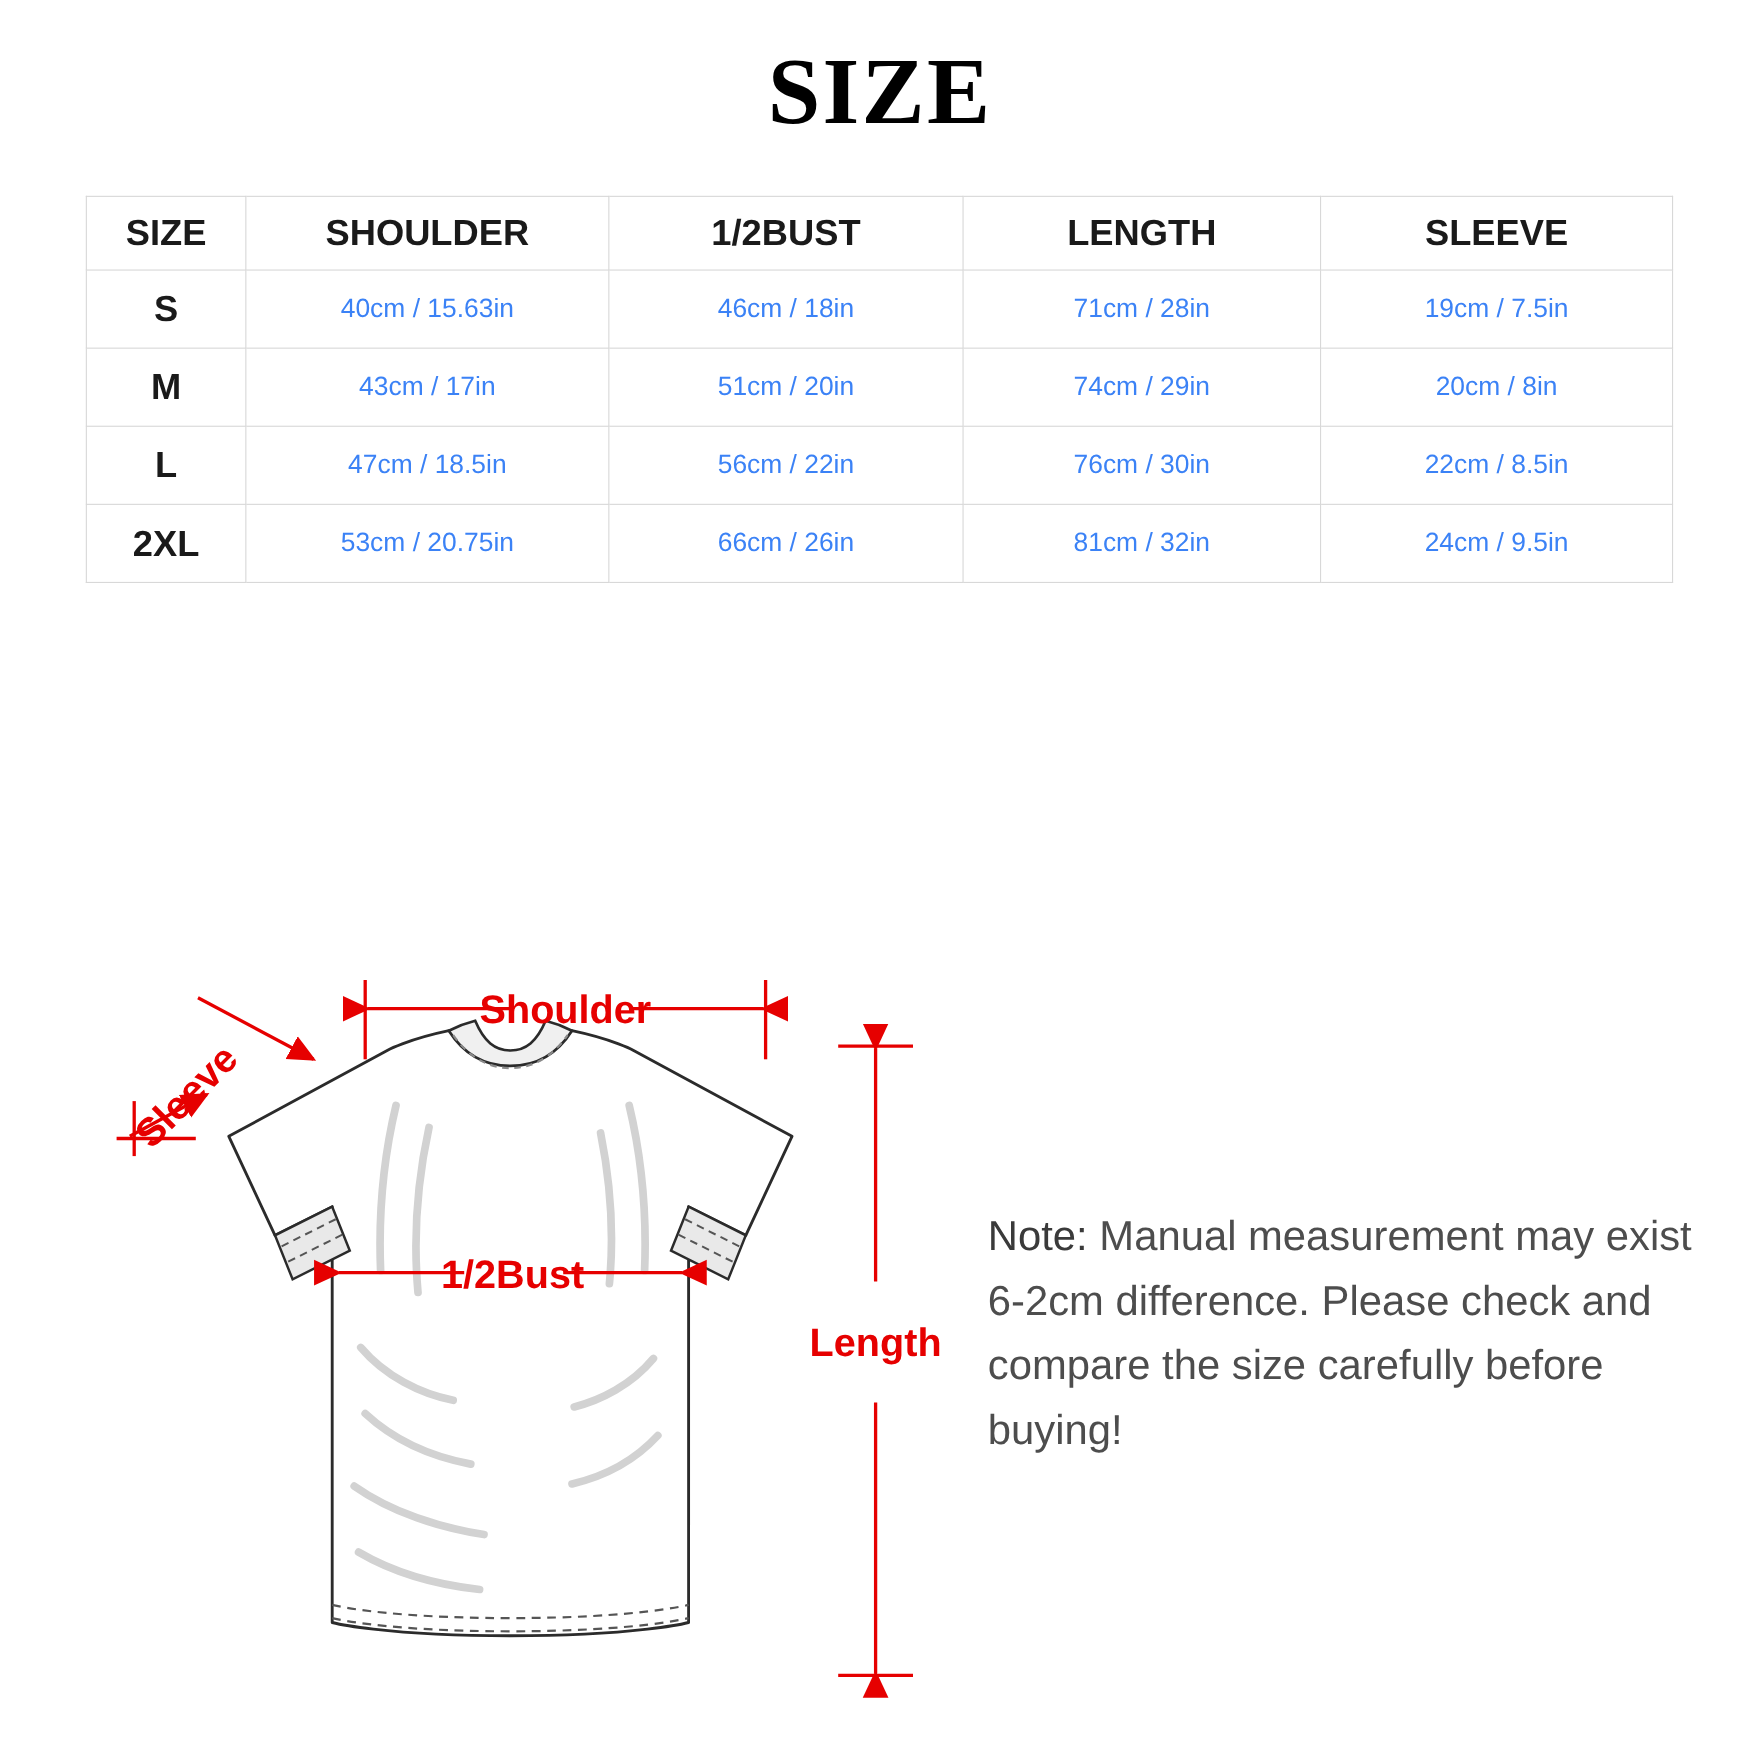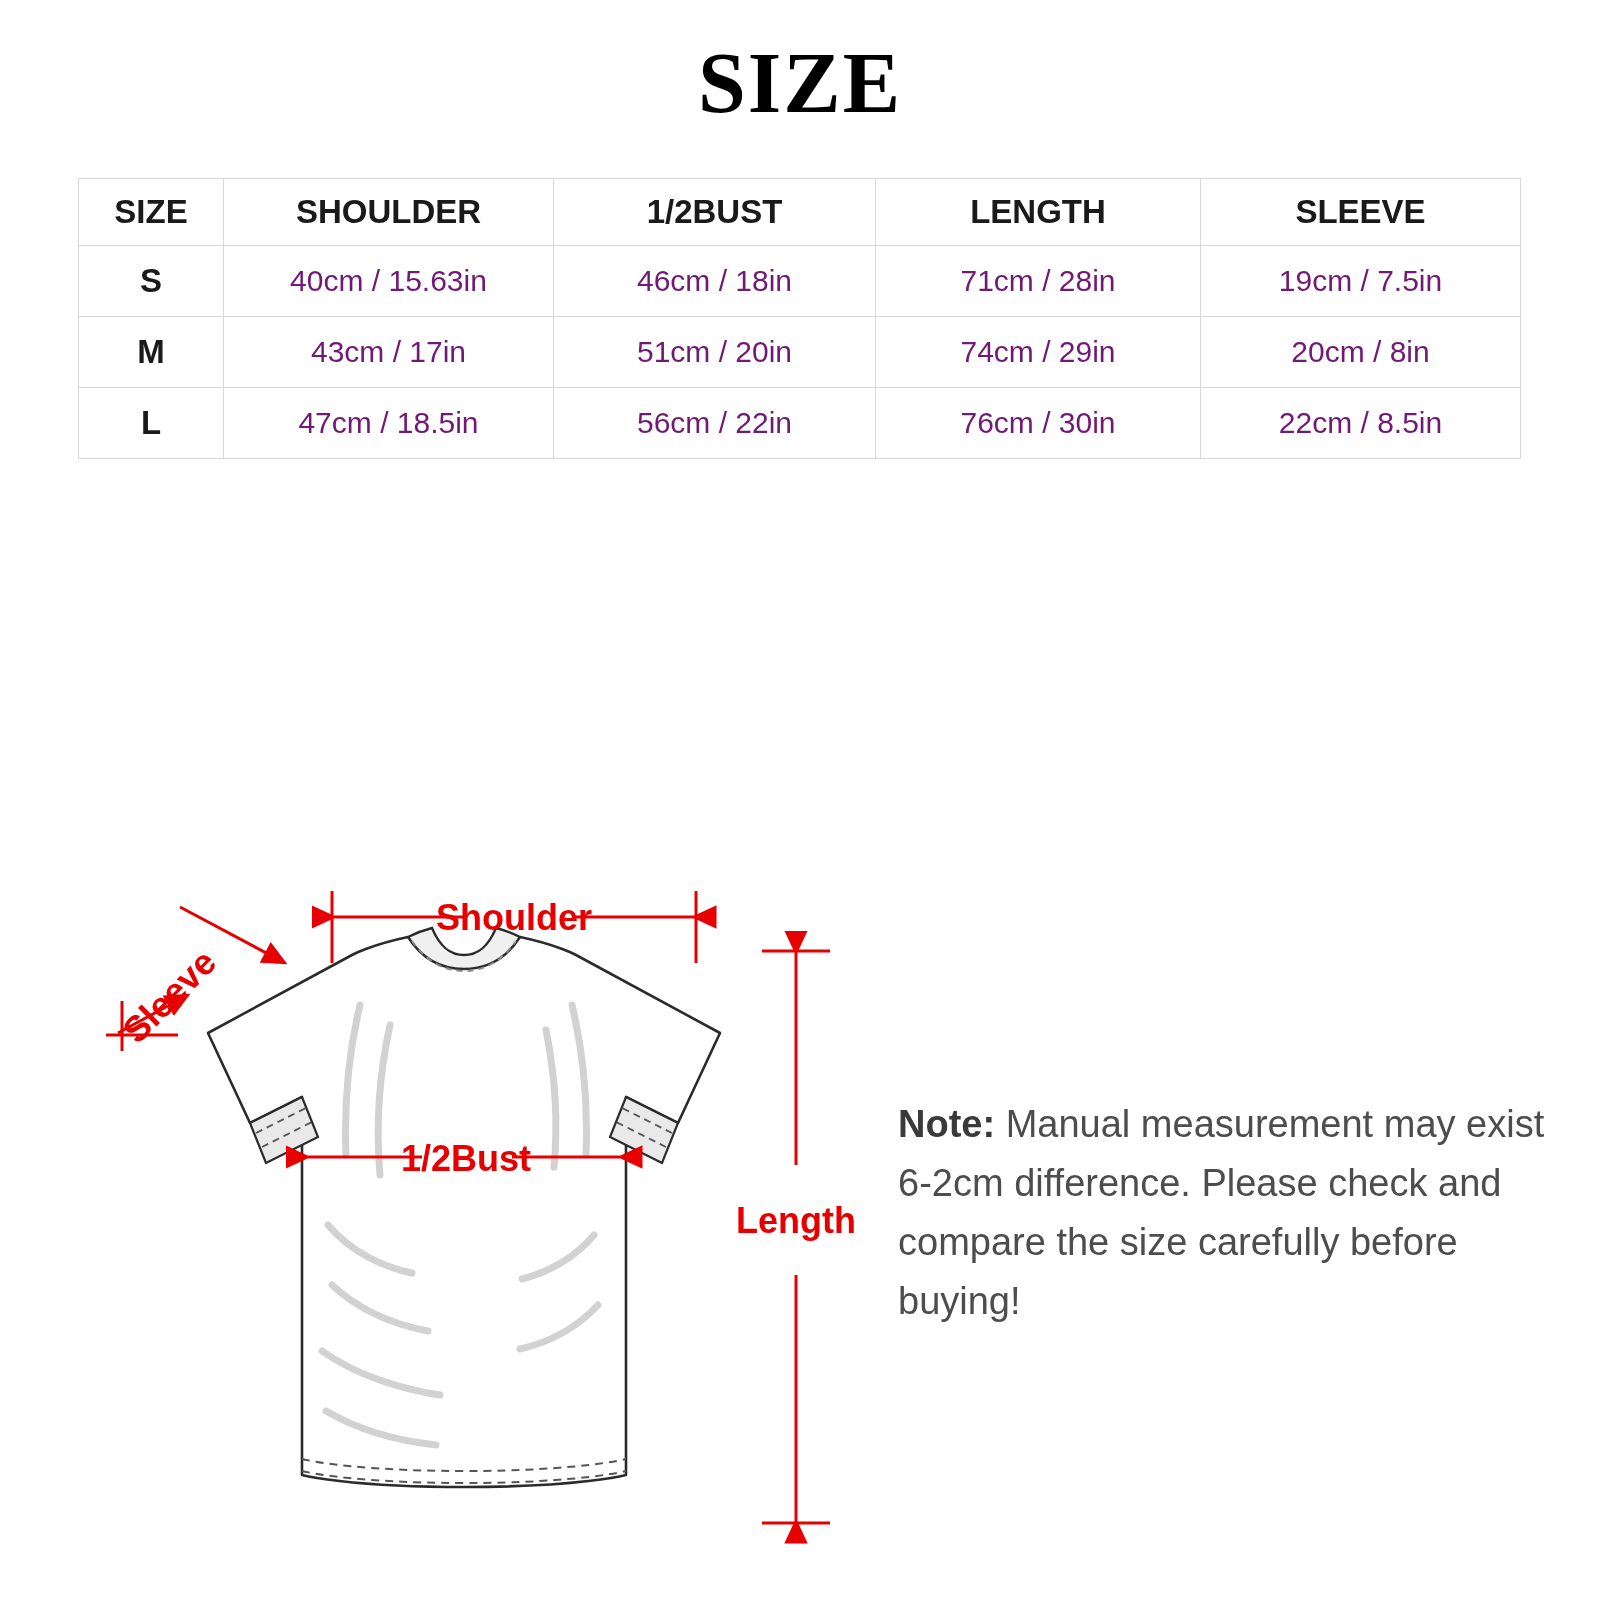--- a/index.html
+++ b/index.html
@@ -51,23 +51,23 @@
     font-weight: 700;
     color: #1a1a1a;
     height: 66px;
   }
   .size-table tbody td.size-cell {
     font-size: 33px;
     font-weight: 700;
     color: #1a1a1a;
   }
   .size-table tbody td.val-cell {
-    font-size: 30px;
+    font-size: 24px;
     font-weight: 400;
-    color: #701a75;
+    color: #3b82f6;
   }
   .col-size   { width: 145px; }
   .col-should { width: 330px; }
   .col-bust   { width: 322px; }
   .col-length { width: 325px; }
   .col-sleeve { width: 320px; }
 
   
   .diagram {
     position: absolute;
@@ -83,21 +83,21 @@
     position: absolute;
     left: 898px;
     top: 1095px;
     width: 660px;
     font-size: 38px;
     line-height: 1.55;
     color: #4d4d4d;
   }
   .note b {
     color: #3a3a3a;
-    font-weight: 700;
+    font-weight: 400;
   }
 </style>
 </head>
 <body>
 
 <div class="title">SIZE</div>
 
 <table class="size-table">
   <colgroup>
     <col class="col-size">
@@ -129,20 +129,27 @@
       <td class="val-cell">51cm / 20in</td>
       <td class="val-cell">74cm / 29in</td>
       <td class="val-cell">20cm / 8in</td>
     </tr>
     <tr>
       <td class="size-cell">L</td>
       <td class="val-cell">47cm / 18.5in</td>
       <td class="val-cell">56cm / 22in</td>
       <td class="val-cell">76cm / 30in</td>
       <td class="val-cell">22cm / 8.5in</td>
+    </tr>
+    <tr>
+      <td class="size-cell">2XL</td>
+      <td class="val-cell">53cm / 20.75in</td>
+      <td class="val-cell">66cm / 26in</td>
+      <td class="val-cell">81cm / 32in</td>
+      <td class="val-cell">24cm / 9.5in</td>
     </tr>
   </tbody>
 </table>
 
 <div class="diagram">
   <svg width="800" height="700" viewBox="0 0 800 700" xmlns="http://www.w3.org/2000/svg">
     <defs>
       <marker id="arrHead" markerWidth="9" markerHeight="9" refX="7.5" refY="4.5" orient="auto">
         <path d="M0,0.6 L8.4,4.5 L0,8.4 z" fill="#e60000"></path>
       </marker>

